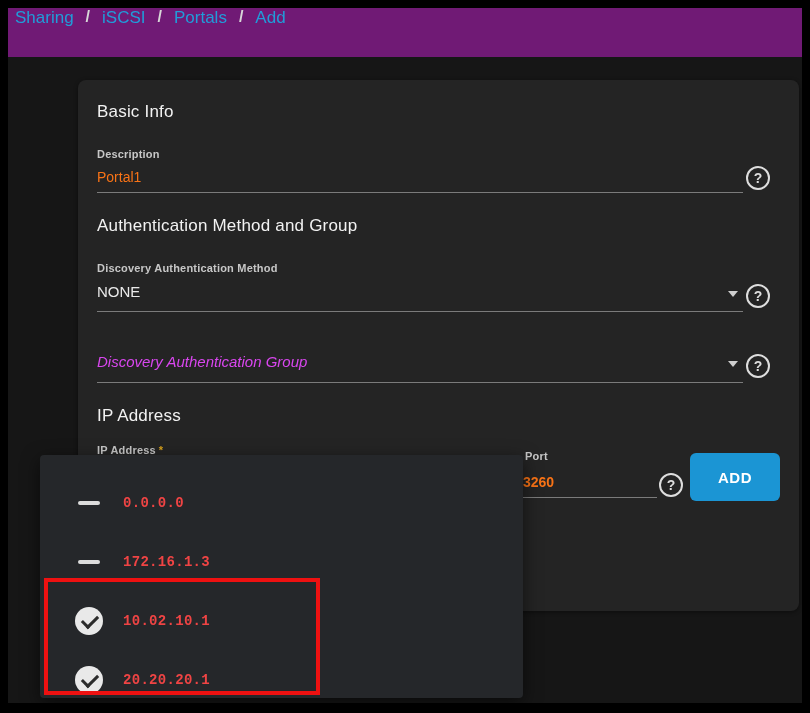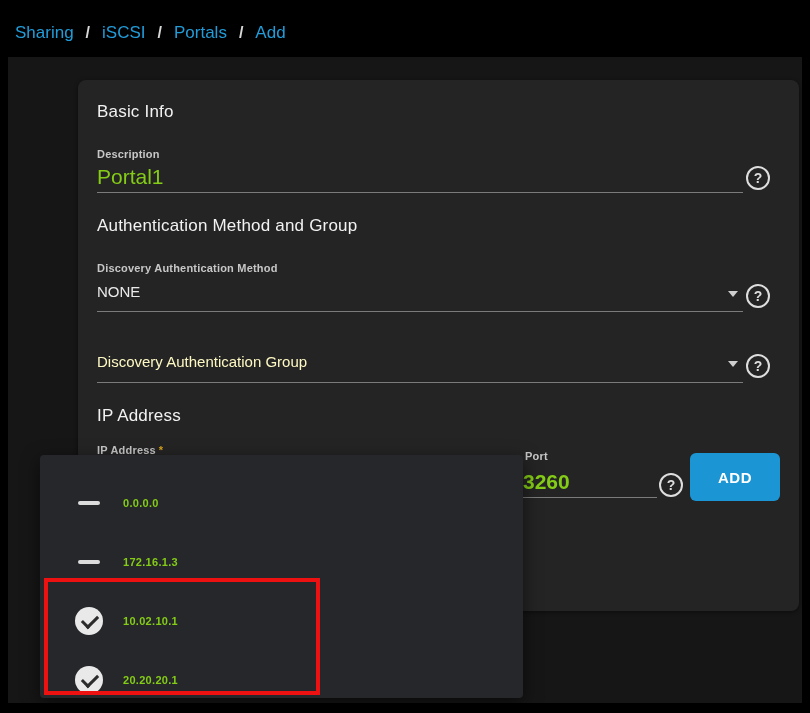--- a/index.html
+++ b/index.html
@@ -1,45 +1,45 @@
 <!DOCTYPE html>
 <html><head>
 <meta charset="utf-8">
 <style>
   html,body{margin:0;padding:0;background:#555;}
   *{box-sizing:border-box;font-family:"Liberation Sans","DejaVu Sans",sans-serif;}
   .frame{position:relative;width:810px;height:713px;background:#000;overflow:hidden;}
   .window{position:absolute;left:8px;top:8px;width:794px;height:695px;background:#161616;overflow:hidden;}
 
   
-  .header{position:absolute;left:0;top:0;width:794px;height:49px;background:#000000;
-          display:flex;align-items:center;padding-left:7px;}
+  .header{position:absolute;left:0;top:0;width:794px;height:49px;background:#701a75;
+          display:flex;padding-left:7px;}
   .crumb{color:#219cd9;font-size:17px;text-decoration:none;cursor:pointer;}
   .sep{color:#d8d8d8;font-size:16px;font-weight:bold;margin:0 12px;}
 
   
   .card{position:absolute;left:70px;top:72px;width:721px;height:531px;background:#242424;
         border-radius:8px;box-shadow:0 1px 4px rgba(0,0,0,.45);}
   .sec-title{position:absolute;margin:0;color:#f2f2f2;font-size:17px;font-weight:normal;letter-spacing:.2px;}
   .t1{left:19px;top:22px;}
   .t2{left:19px;top:136px;}
   .t3{left:19px;top:326px;}
   .fld-label{position:absolute;color:#c7c7c7;font-size:11px;font-weight:bold;letter-spacing:.2px;}
   .l-desc{left:19px;top:68px;}
   .l-method{left:19px;top:182px;}
   .l-ip{left:19px;top:364px;}
   .l-port{left:447px;top:370px;}
   .req{color:#d9a21b;margin-left:3px;}
   .fld-input{position:absolute;background:transparent;border:none;outline:none;
-             border-bottom:1px solid #7b7b7b;color:#84cc16;font-size:21px;padding:0 0 4px 0;}
+             border-bottom:1px solid #7b7b7b;color:#f97316;font-size:14px;padding:0 0 4px 0;}
   .in-desc{left:19px;top:86px;width:646px;height:27px;}
   .in-port{left:445px;top:391px;width:134px;height:27px;font-weight:bold;}
   .select-value{position:absolute;color:#eaeaea;font-size:15px;}
   .sv-method{left:19px;top:203px;}
-  .sv-group{left:19px;top:273px;color:#fef9c3;}
+  .sv-group{left:19px;top:273px;color:#d946ef;font-style:italic;}
   .u-line{position:absolute;height:1px;background:#7b7b7b;}
   .u2{left:19px;top:231px;width:646px;}
   .u3{left:19px;top:302px;width:646px;}
   .arrow{position:absolute;width:0;height:0;border-left:5px solid transparent;
          border-right:5px solid transparent;border-top:6px solid #cfcfcf;}
   .a1{left:650px;top:211px;}
   .a2{left:650px;top:281px;}
   .help{position:absolute;width:24px;height:24px;border:2px solid #dedede;border-radius:50%;
         display:flex;align-items:center;justify-content:center;cursor:pointer;background:transparent;}
   .help-q{color:#dedede;font-size:14px;font-weight:bold;line-height:1;}
@@ -55,21 +55,21 @@
   .dropdown{position:absolute;left:32px;top:447px;width:483px;height:243px;background:#25272a;
             border-radius:4px;box-shadow:0 5px 18px rgba(0,0,0,.55);z-index:10;
             padding-top:18px;overflow:hidden;}
   .opt{height:59px;display:flex;align-items:center;cursor:pointer;}
   .opt-icon-slot{width:28px;margin-left:35px;display:flex;align-items:center;justify-content:center;}
   .minus-icon{width:22px;height:4px;background:#dcdcdc;border-radius:2px;}
   .check-icon{width:28px;height:28px;background:#e9e9e9;border-radius:50%;position:relative;}
   .check-icon::after{content:"";position:absolute;left:7px;top:8px;width:13px;height:7px;
             border-left:3px solid #2c2c2c;border-bottom:3px solid #2c2c2c;
             transform:rotate(-45deg);}
-  .opt-label{margin-left:20px;color:#84cc16;font-size:11px;font-weight:bold;letter-spacing:.3px;}
+  .opt-label{margin-left:20px;color:#ef4444;font-size:14px;font-weight:bold;letter-spacing:.3px;font-family:Liberation Mono, monospace;}
 
   
   .red-box{position:absolute;left:36px;top:570px;width:276px;height:117px;
            border:4px solid #ee1111;z-index:20;pointer-events:none;}
 </style>
 </head>
 <body>
 
 <div class="frame">
   <div class="window">

